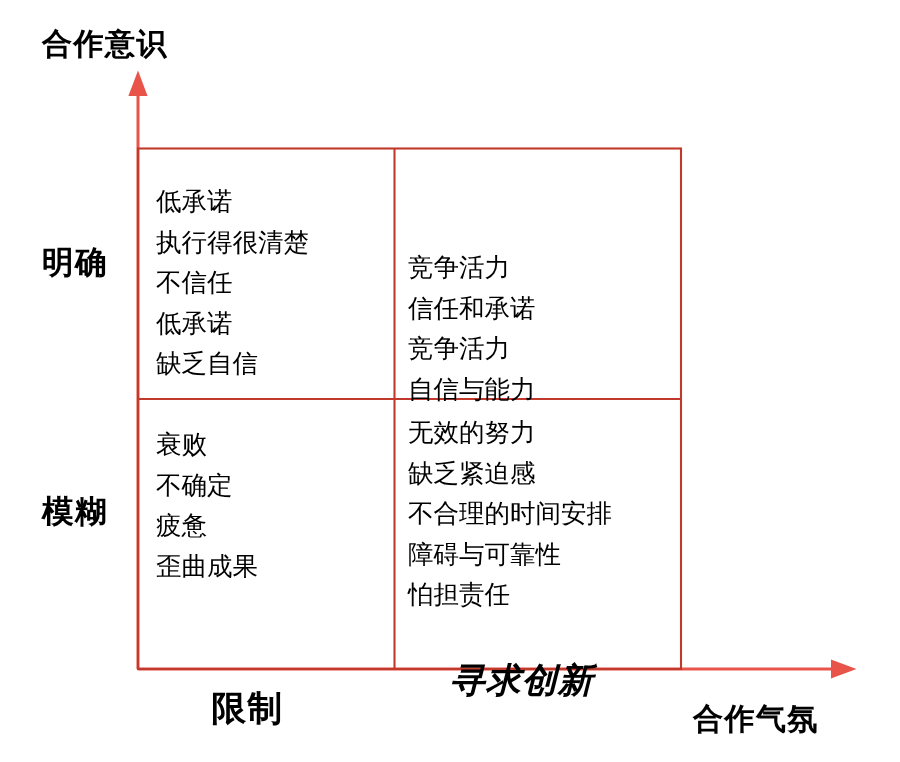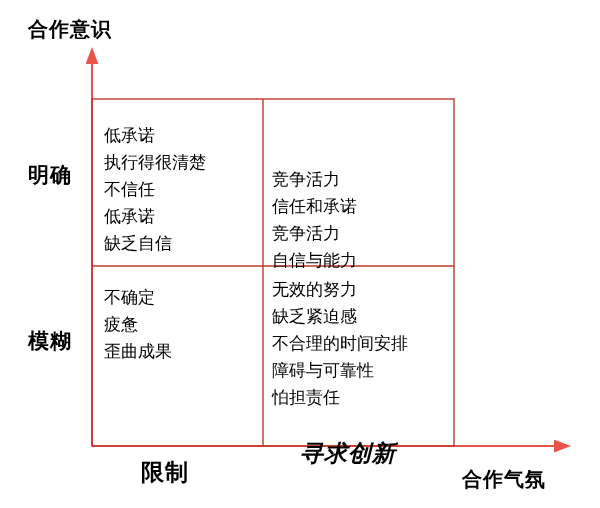--- a/index.html
+++ b/index.html
@@ -153,20 +153,21 @@
   <ul>
     <li>竞争活力</li>
     <li>信任和承诺</li>
     <li>竞争活力</li>
     <li>自信与能力</li>
   </ul>
 </div>
 
 <div class="quadrant" id="quad-bl">
   <ul>
+    <li>衰败</li>
     <li>不确定</li>
     <li>疲惫</li>
     <li>歪曲成果</li>
   </ul>
 </div>
 
 <div class="quadrant" id="quad-br">
   <ul>
     <li>无效的努力</li>
     <li>缺乏紧迫感</li>

